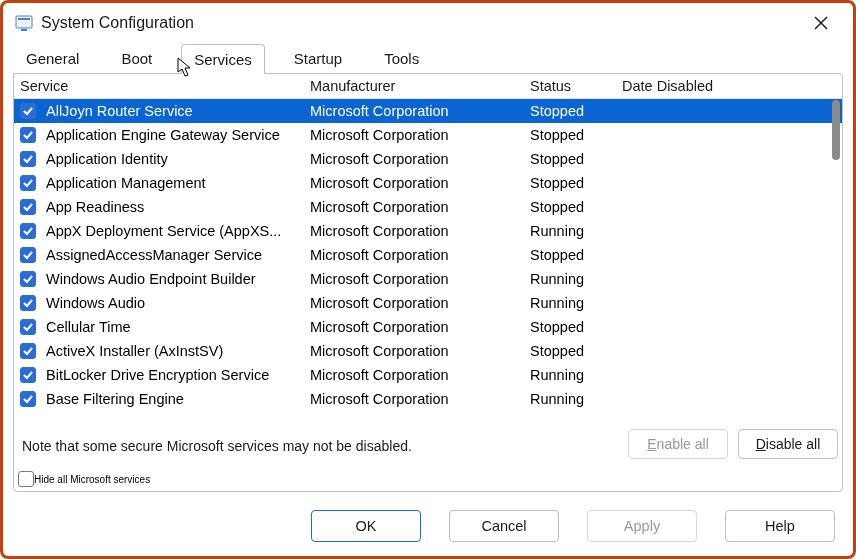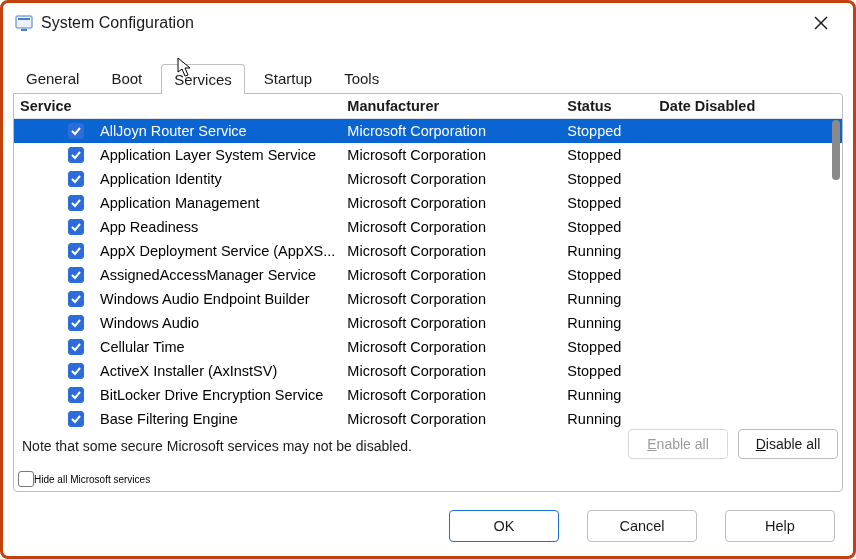--- a/index.html
+++ b/index.html
@@ -2,35 +2,35 @@
 <html><head>
 <meta charset="utf-8">
 <style>
   * { box-sizing: border-box; margin: 0; padding: 0; font-family: "Segoe UI", Tahoma, sans-serif; }
   body { background: #fff; width: 856px; height: 559px; overflow: hidden; }
   .window { width: 856px; height: 559px; border: 3px solid #c2410c; border-radius: 8px; background: #fff; position: relative; display: flex; flex-direction: column; }
   .titlebar { display: flex; align-items: center; height: 40px; padding: 0 12px; }
   .app-icon { width: 18px; height: 18px; margin-right: 8px; display: inline-flex; align-items: center; justify-content: center; }
   .title { font-size: 16px; color: #1a1a1a; }
   .close { margin-left: auto; width: 40px; height: 40px; display: flex; align-items: center; justify-content: center; font-size: 16px; color: #1a1a1a; cursor: pointer; }
-  .tabs { display: flex; padding: 0 10px; gap: 6px; margin-top: 20px; }
+  .tabs { display: flex; padding: 0 10px; gap: 16px; margin-top: 0; }
   .tab { padding: 6px 12px 6px 12px; font-size: 15px; color: #1a1a1a; border: 1px solid transparent; border-bottom: none; cursor: pointer; }
   .tab.active { border-color: #bfbfbf; border-radius: 4px 4px 0 0; background: #fff; position: relative; top: 1px; z-index: 2; }
   .content { flex: 1; margin: 0 10px 10px 10px; border: 1px solid #bfbfbf; border-radius: 0 4px 4px 4px; display: flex; flex-direction: column; overflow: hidden; position: relative; }
   .cursor { position: absolute; left: 174px; top: 54px; z-index: 10; pointer-events: none; }
   .table-wrap { flex: 1; overflow: hidden; position: relative; }
   table { width: 100%; border-collapse: collapse; font-size: 14.5px; }
-  thead th { text-align: left; font-weight: 700; padding: 4px 6px; border-bottom: 1px solid #e0e0e0; color: #1a1a1a; }
+  thead th { text-align: left; font-weight: 400; padding: 4px 6px; border-bottom: 1px solid #e0e0e0; color: #1a1a1a; }
   thead th:nth-child(1) { width: 290px; }
   thead th:nth-child(2) { width: 220px; }
   thead th:nth-child(3) { width: 92px; }
   tbody td { padding: 2px 6px; white-space: nowrap; overflow: hidden; text-overflow: ellipsis; }
   tbody tr { height: 24px; }
   tbody tr.selected td { background: #0a64d1; color: #fff; }
-  .svc-cell { display: flex; align-items: flex-start; gap: 16px; margin-left: 48px; }
+  .svc-cell { display: flex; align-items: flex-start; gap: 10px; }
   .chk { width: 16px; height: 16px; border-radius: 3px; background: #2b6dd8; border: 1px solid #2b6dd8; display: inline-flex; align-items: center; justify-content: center; flex-shrink: 0; }
   .chk svg { width: 12px; height: 12px; }
   .chk2 { width: 16px; height: 16px; border-radius: 3px; border: 1px solid #7a7a7a; background: #fff; flex-shrink: 0; }
   .scrollbar { position: absolute; right: 2px; top: 26px; width: 8px; height: 60px; background: #8a8a8a; border-radius: 4px; }
   .note { font-size: 14px; color: #1a1a1a; padding: 4px 4px 0 4px; }
   .row-below-table { display: flex; align-items: center; padding: 2px 4px 8px 4px; }
   .row-below-table .spacer { flex: 1; }
   .btn { min-width: 100px; height: 30px; border: 1px solid #bfbfbf; border-radius: 4px; background: #fff; font-size: 14px; color: #1a1a1a; cursor: pointer; padding: 0 14px; }
   .btn.disabled { color: #9a9a9a; border-color: #d8d8d8; }
   .btn .ul { text-decoration: underline; }
@@ -102,21 +102,21 @@
               <td></td>
             </tr>
             <tr>
               <td>
                 <div class="svc-cell">
                   <span class="chk">
                     <svg viewBox="0 0 12 12">
                       <polyline points="2,6 5,9 10,3" fill="none" stroke="#fff" stroke-width="2"></polyline>
                     </svg>
                   </span>
-                  <span>Application Layer System Service</span>
+                  <span>Application Engine Gateway Service</span>
                 </div>
               </td>
               <td>Microsoft Corporation</td>
               <td>Stopped</td>
               <td></td>
             </tr>
             <tr>
               <td>
                 <div class="svc-cell">
                   <span class="chk">
@@ -296,16 +296,17 @@
 
     <div class="hide-row">
       <span class="chk2"></span>
       <span><span class="ul">H</span><span>ide all Microsoft services</span></span>
     </div>
   </div>
 
   <div class="dialog-buttons">
     <button class="dbtn primary">OK</button>
     <button class="dbtn">Cancel</button>
+    <button class="dbtn disabled"><span class="ul">A</span><span>pply</span></button>
     <button class="dbtn">Help</button>
   </div>
 
 </div>
 
 </body></html>

